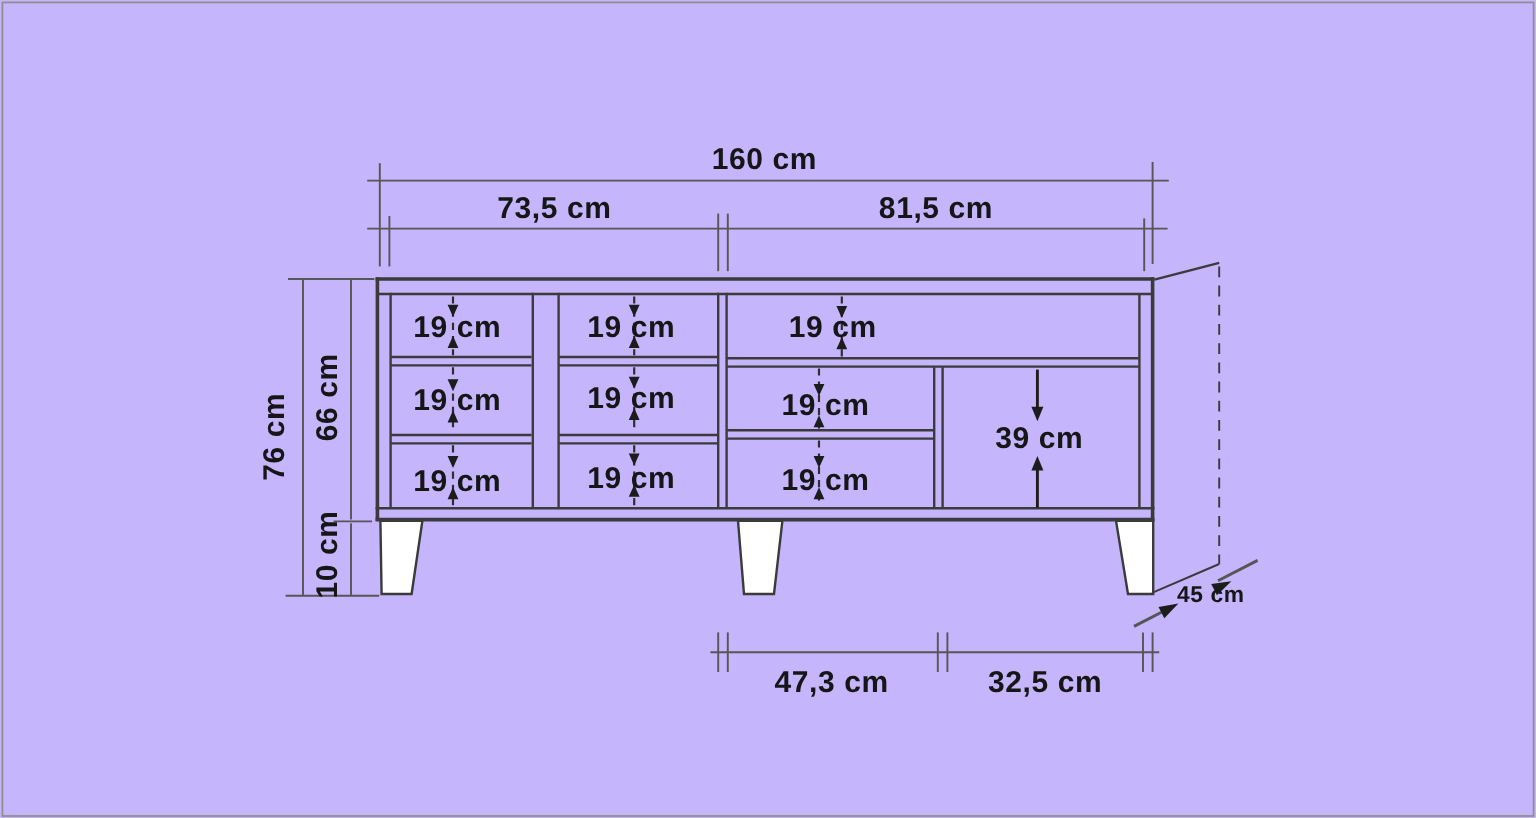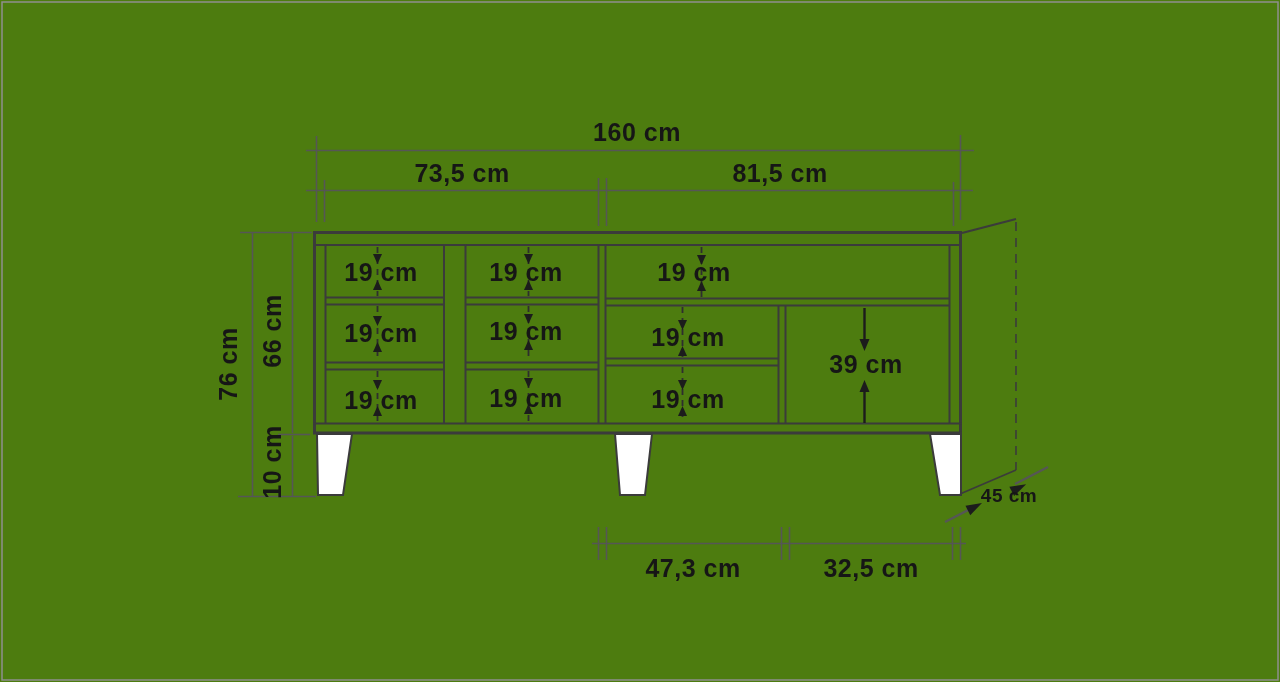--- a/index.html
+++ b/index.html
@@ -1,16 +1,16 @@
 <!DOCTYPE html>
 <html><head>
 <meta charset="utf-8">
 <style>
   html,body{margin:0;padding:0;background:#fff;}
-  #canvas{position:relative;width:1280px;height:682px;background:#4d7c0f;overflow:hidden;
+  #canvas{position:relative;width:1280px;height:682px;background:#c4b5fd;overflow:hidden;
           font-family:"Liberation Sans", sans-serif;}
   svg{display:block}
   text{font-family:"Liberation Sans","DejaVu Sans",sans-serif;font-weight:700;fill:#161616;letter-spacing:.5px}
   .dim-lab{font-size:25px}
   .dim-lab-sm{font-size:19px}
 </style>
 </head>
 <body>
 
 <div id="canvas">

